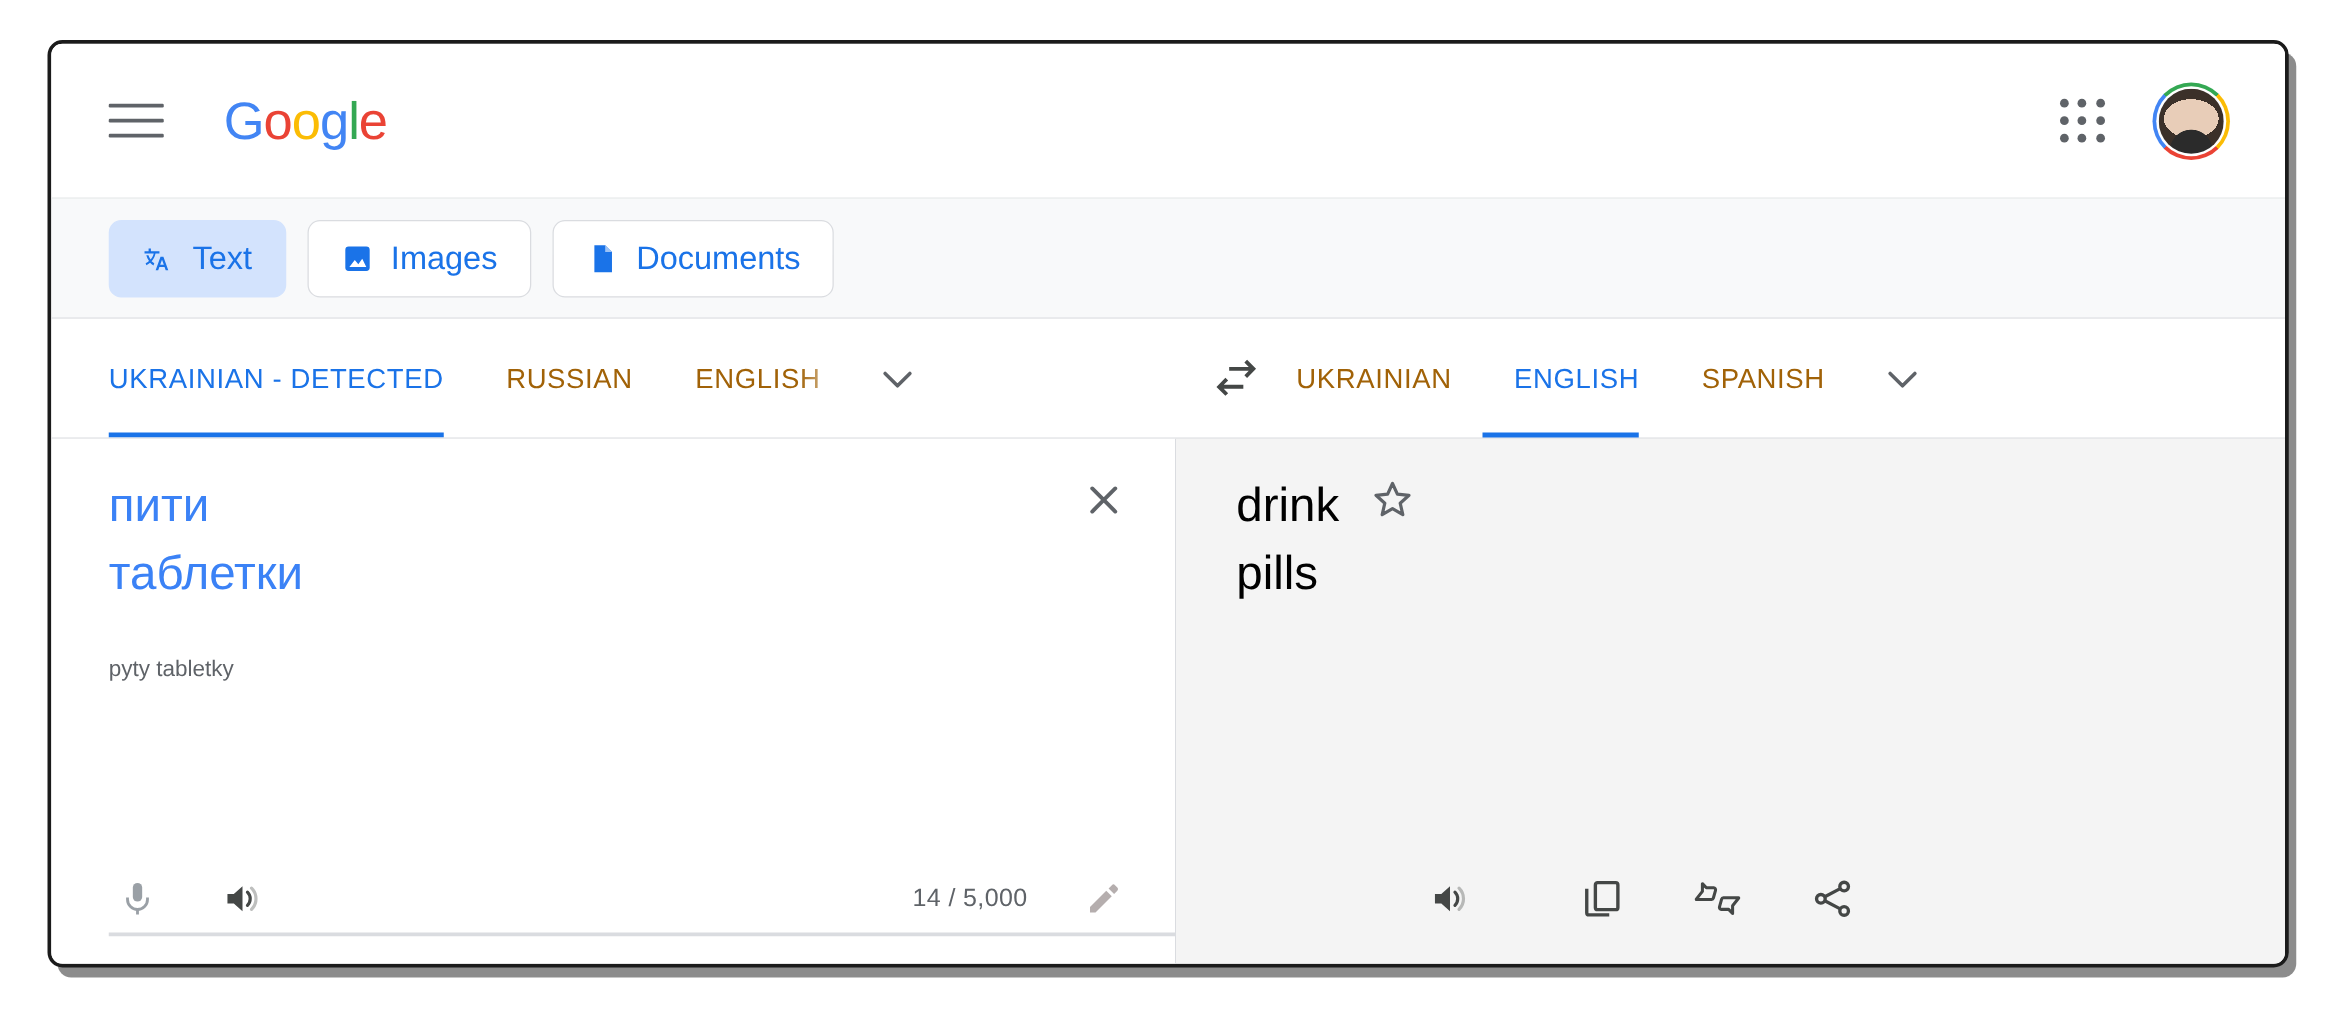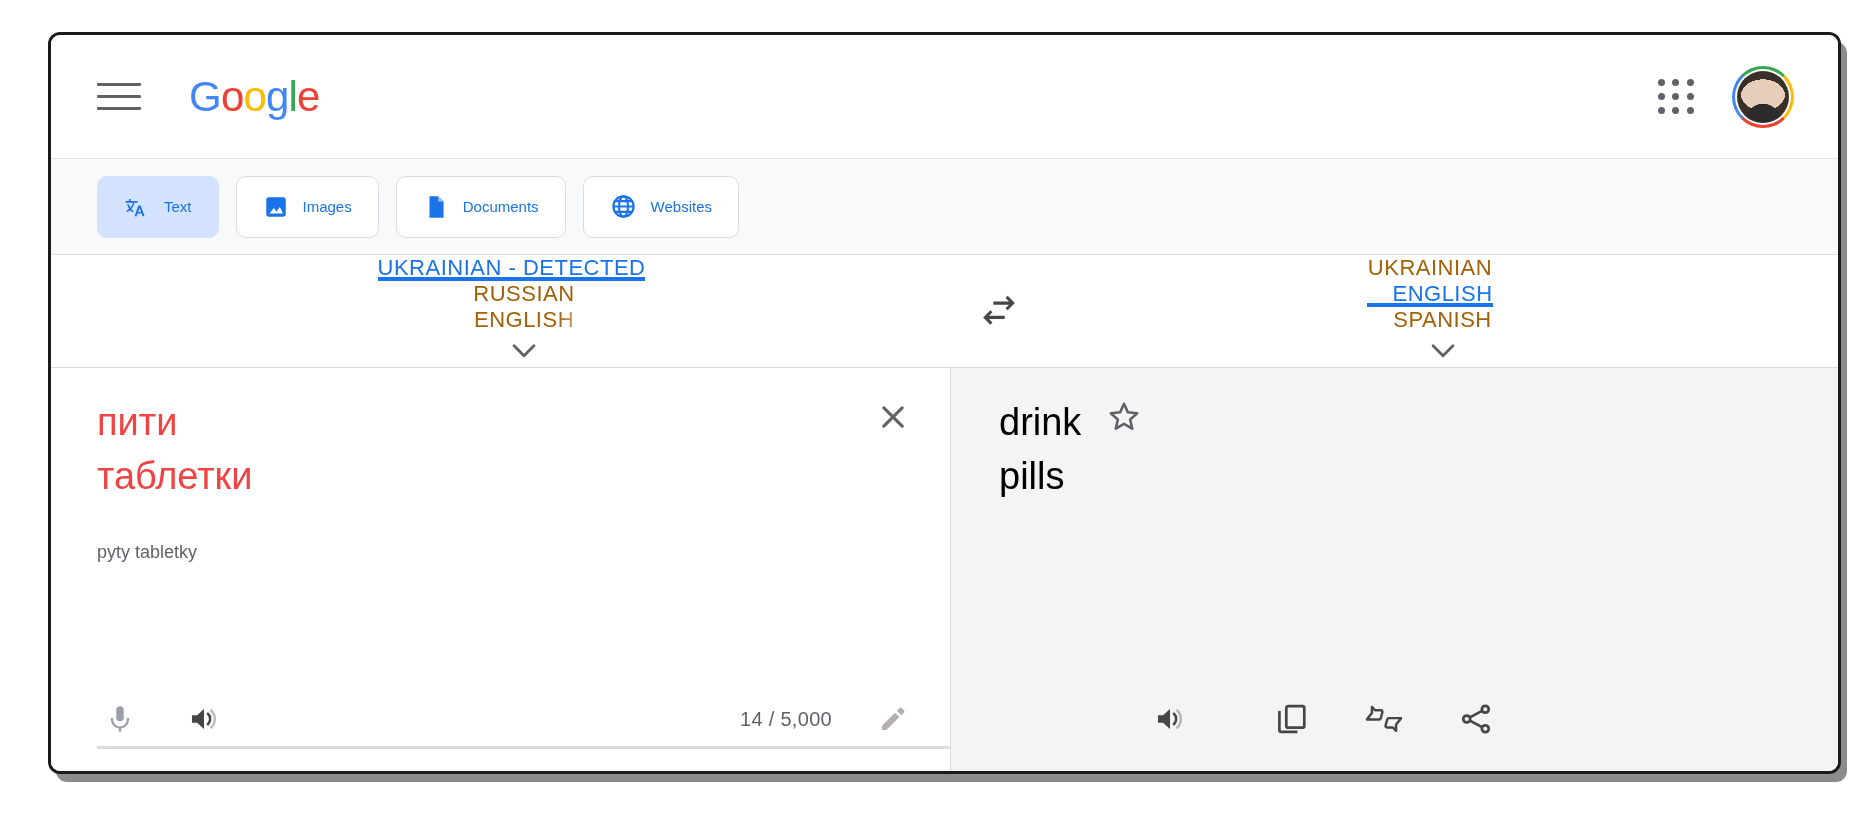--- a/index.html
+++ b/index.html
@@ -11,21 +11,21 @@
   #stage {
     position: relative;
     width: 1875px; height: 828px;
     background: #ffffff;
     overflow: hidden;
   }
 
   
   .window {
     position: absolute;
-    left: 48px; top: 32px;
+    left: 38px; top: 32px;
     width: 1793px; height: 742px;
     background: #ffffff;
     border: 3px solid #1b1b1b;
     border-radius: 12px;
     box-shadow: 7px 9px 0 -1px rgba(0,0,0,0.45);
     overflow: hidden;
     display: flex;
     flex-direction: column;
   }
 
@@ -133,21 +133,21 @@
   }
   .mode-chip {
     height: 62px;
     border: 1px solid #dadce0;
     border-radius: 10px;
     background: #ffffff;
     display: flex;
     align-items: center;
     gap: 14px;
     padding: 0 26px;
-    font-size: 15px;
+    font-size: 26px;
     color: #1a73e8;
     cursor: pointer;
     white-space: nowrap;
     font-family: "Liberation Sans", sans-serif;
   }
   .mode-chip.active {
     background: #d3e3fd;
     border-color: #d3e3fd;
   }
   .mode-chip .ic { display: flex; align-items: center; }
@@ -157,21 +157,20 @@
     flex: 0 0 96px;
     display: flex;
     align-items: stretch;
     border-bottom: 1px solid #dadce0;
     background: #ffffff;
   }
   .lang-side {
     display: flex;
     align-items: center;
     position: relative;
-    flex-direction: column;
   }
   .lang-source { width: 900px; padding-left: 46px; overflow: hidden; }
   .lang-target { flex: 1; }
   .lang-item {
     position: relative;
     height: 100%;
     display: flex;
     align-items: center;
     padding: 0 25px;
     font-size: 22px;
@@ -231,21 +230,21 @@
     position: relative;
   }
   .text-row {
     display: flex;
     align-items: flex-start;
     gap: 20px;
   }
   .big-text {
     font-size: 38px;
     line-height: 1.42;
-    color: #ef4444;
+    color: #3b82f6;
     white-space: pre-wrap;
     flex: 1;
     word-break: break-word;
     padding-top: 2px;
   }
   .pane-target .big-text { color: #000000; }
   .icon-btn {
     width: 46px; height: 46px;
     display: flex; align-items: center; justify-content: center;
     cursor: pointer;
@@ -342,30 +341,20 @@
       <div class="mode-chip">
         <span class="ic">
           <svg width="26" height="26" viewBox="0 0 24 24" fill="#1a73e8">
             <path d="M6 2h8l5 5v15H6z"></path>
             <path d="M14 2l5 5h-5z" fill="#9cc2f5"></path>
           </svg>
         </span>
         <span>Documents</span>
       </div>
 
-      <div class="mode-chip">
-        <span class="ic">
-          <svg width="27" height="27" viewBox="0 0 24 24" fill="none" stroke="#1a73e8" stroke-width="1.9">
-            <circle cx="12" cy="12" r="9"></circle>
-            <ellipse cx="12" cy="12" rx="4" ry="9"></ellipse>
-            <path d="M3 12h18M4.2 7.2h15.6M4.2 16.8h15.6"></path>
-          </svg>
-        </span>
-        <span>Websites</span>
-      </div>
 
     </div>
 
     <div class="langbar">
 
       <div class="lang-side lang-source">
         <div class="lang-item first active">
           <span>UKRAINIAN - DETECTED</span>
         </div>
         <div class="lang-item">

